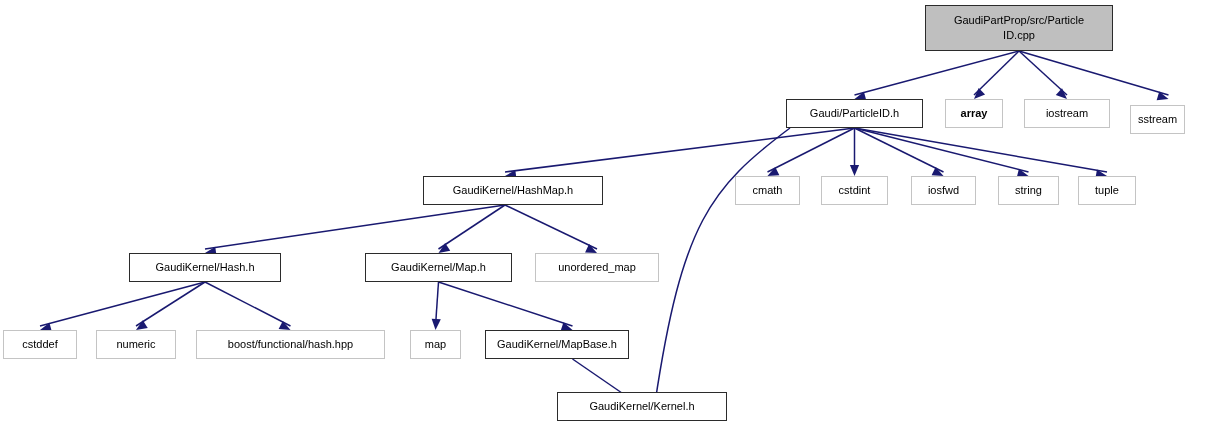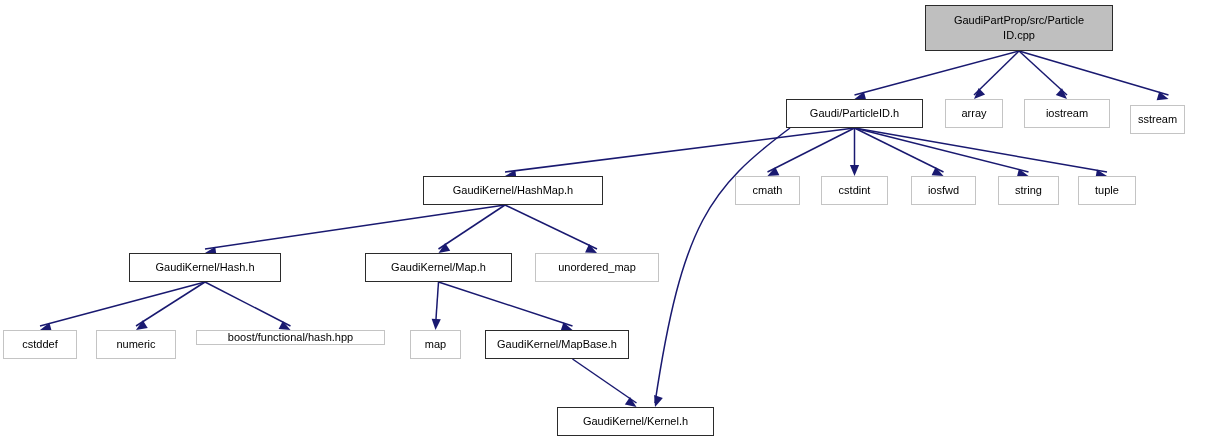--- a/index.html
+++ b/index.html
@@ -95,32 +95,32 @@
       <polygon points="435.5,330 431.65891778317604,318.7125694950711 440.83760775584625,319.338389265935" fill="#191970"></polygon>
       <path d="M438.5,282 L572.5,326" fill="none" stroke="#191970" stroke-width="1.5"></path>
       <polygon points="572.5,330 560.6139260784881,330.93874742734914 563.4840541645225,322.19790280169906" fill="#191970"></polygon>
       <path d="M572.5,359 L636.5,403" fill="none" stroke="#191970" stroke-width="1.5"></path>
       <polygon points="636.5,407 624.8295062485265,404.5587757995594 630.0415714190874,396.97759009692516" fill="#191970"></polygon>
     </svg>
   <div id="node-layer">
       <div class="node root" style="left: 925px; top: 5px; width: 188px; height: 46px;"><span class="node-label">GaudiPartProp/src/Particle
 ID.cpp</span></div>
       <div class="node strong" style="left: 786px; top: 99px; width: 137px; height: 29px;"><span class="node-label">Gaudi/ParticleID.h</span></div>
-      <div class="node weak" style="left: 945px; top: 99px; width: 58px; height: 29px;"><span class="node-label">array</span></div>
+      <div class="node weak" style="left: 945px; top: 99px; width: 58px; height: 29px; font-weight: bold;"><span class="node-label">array</span></div>
       <div class="node weak" style="left: 1024px; top: 99px; width: 86px; height: 29px;"><span class="node-label">iostream</span></div>
       <div class="node weak" style="left: 1130px; top: 93px; width: 55px; height: 29px; margin-top: 12px;"><span class="node-label">sstream</span></div>
       <div class="node strong" style="left: 415px; top: 176px; width: 180px; height: 29px; margin-left: 8px;"><span class="node-label">GaudiKernel/HashMap.h</span></div>
       <div class="node weak" style="left: 735px; top: 176px; width: 65px; height: 29px;"><span class="node-label">cmath</span></div>
       <div class="node weak" style="left: 821px; top: 176px; width: 67px; height: 29px;"><span class="node-label">cstdint</span></div>
       <div class="node weak" style="left: 911px; top: 176px; width: 65px; height: 29px;"><span class="node-label">iosfwd</span></div>
       <div class="node weak" style="left: 998px; top: 176px; width: 61px; height: 29px;"><span class="node-label">string</span></div>
       <div class="node weak" style="left: 1078px; top: 176px; width: 58px; height: 29px;"><span class="node-label">tuple</span></div>
       <div class="node strong" style="left: 129px; top: 253px; width: 152px; height: 29px; text-align: right;"><span class="node-label">GaudiKernel/Hash.h</span></div>
       <div class="node strong" style="left: 365px; top: 253px; width: 147px; height: 29px; justify-content: center;"><span class="node-label">GaudiKernel/Map.h</span></div>
       <div class="node weak" style="left: 535px; top: 253px; width: 124px; height: 29px;"><span class="node-label">unordered_map</span></div>
       <div class="node weak" style="left: 3px; top: 330px; width: 74px; height: 29px;"><span class="node-label">cstddef</span></div>
       <div class="node weak" style="left: 96px; top: 330px; width: 80px; height: 29px;"><span class="node-label">numeric</span></div>
-      <div class="node weak" style="left: 196px; top: 330px; width: 189px; height: 15px;"><span class="node-label">boost/functional/hash.hpp</span></div>
+      <div class="node weak" style="left: 196px; top: 330px; width: 189px; height: 29px;"><span class="node-label">boost/functional/hash.hpp</span></div>
       <div class="node weak" style="left: 410px; top: 330px; width: 51px; height: 29px;"><span class="node-label">map</span></div>
       <div class="node strong" style="left: 485px; top: 330px; width: 144px; height: 29px;"><span class="node-label">GaudiKernel/MapBase.h</span></div>
-      <div class="node strong" style="left: 557px; top: 407px; width: 157px; height: 29px;"><span class="node-label">GaudiKernel/Kernel.h</span></div>
+      <div class="node strong" style="left: 557px; top: 392px; width: 170px; height: 29px;"><span class="node-label">GaudiKernel/Kernel.h</span></div>
     </div>
 </div>
 
 </body></html>

